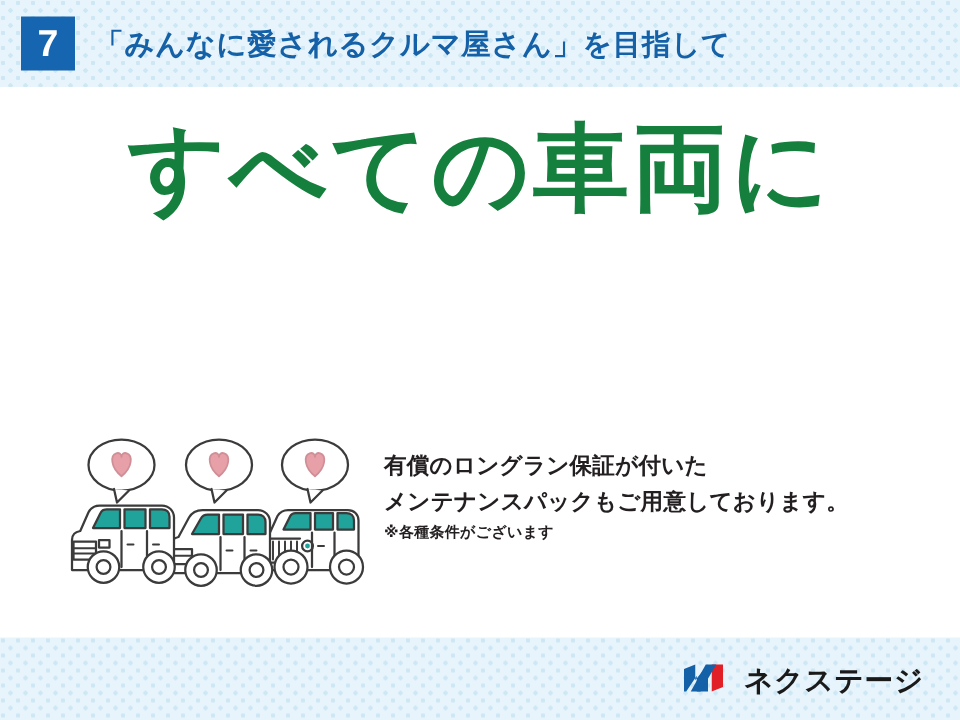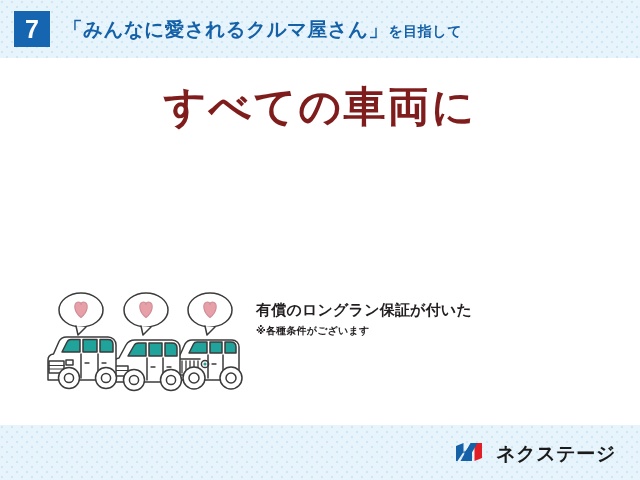--- a/index.html
+++ b/index.html
@@ -31,31 +31,31 @@
     display:flex;align-items:center;justify-content:center;
     font-size:25px;font-weight:bold;line-height:1;
     letter-spacing:0;flex:none;
     font-family:"Liberation Sans",sans-serif;
   }
   .header-title{
     color:#1461a8;font-size:19.5px;font-weight:bold;
     letter-spacing:.5px;white-space:nowrap;
     font-family:"DejaVu Sans","Liberation Sans",sans-serif;
   }
-  .header-title .sm{font-size:14px;margin-top:8px;}
+  .header-title .sm{font-size:19px;margin-top:8px;}
 
   
   .hero{
     position:absolute;left:0;top:86px;width:640px;
     text-align:center;
   }
   .hero-line{
-    color:#7f1d1d;font-weight:bold;line-height:1.0;
-    font-size:42px;letter-spacing:2px;white-space:nowrap;
-    font-family:Liberation Serif, serif;
+    color:#15803d;font-weight:bold;line-height:1.0;
+    font-size:64px;letter-spacing:2px;white-space:nowrap;
+    font-family:Liberation Mono, monospace;
   }
   .hero-line.l1{margin-bottom:18px;}
 
   
   .content{
     position:absolute;left:0;top:288px;width:640px;height:120px;
   }
   .cars-wrap{
     position:absolute;left:42px;top:0;width:210px;height:110px;
   }
@@ -212,20 +212,21 @@
             <circle cx="27" cy="90" r="4.6" fill="#ffffff"></circle>
             <circle cx="64" cy="90" r="10.5" fill="#ffffff"></circle>
             <circle cx="64" cy="90" r="4.6" fill="#ffffff"></circle>
           </g>
         </g>
       </svg>
     </div>
 
     <div class="desc">
       <div class="desc-line">有償のロングラン保証が付いた</div>
+      <div class="desc-line">メンテナンスパックもご用意しております。</div>
       <div class="desc-note">※各種条件がございます</div>
     </div>
   </div>
 
   <div class="footer dots">
     <div class="logo">
       <svg class="logo-mark" width="34" height="22" viewBox="0 0 34 22">
         <path d="M1 20 L1 5 L8.5 2 L8.5 12.5 L17 2 L17 20 L9.5 20 L9.5 9.5 L2.5 20 Z" fill="#1461a8"></path>
         <path d="M19.5 2 L27 2 L27 17 L19.5 20 Z" fill="#e11f26"></path>
         <path d="M15.5 2 L22.5 2 L12 20 L5.5 20 Z" fill="#1461a8"></path>

